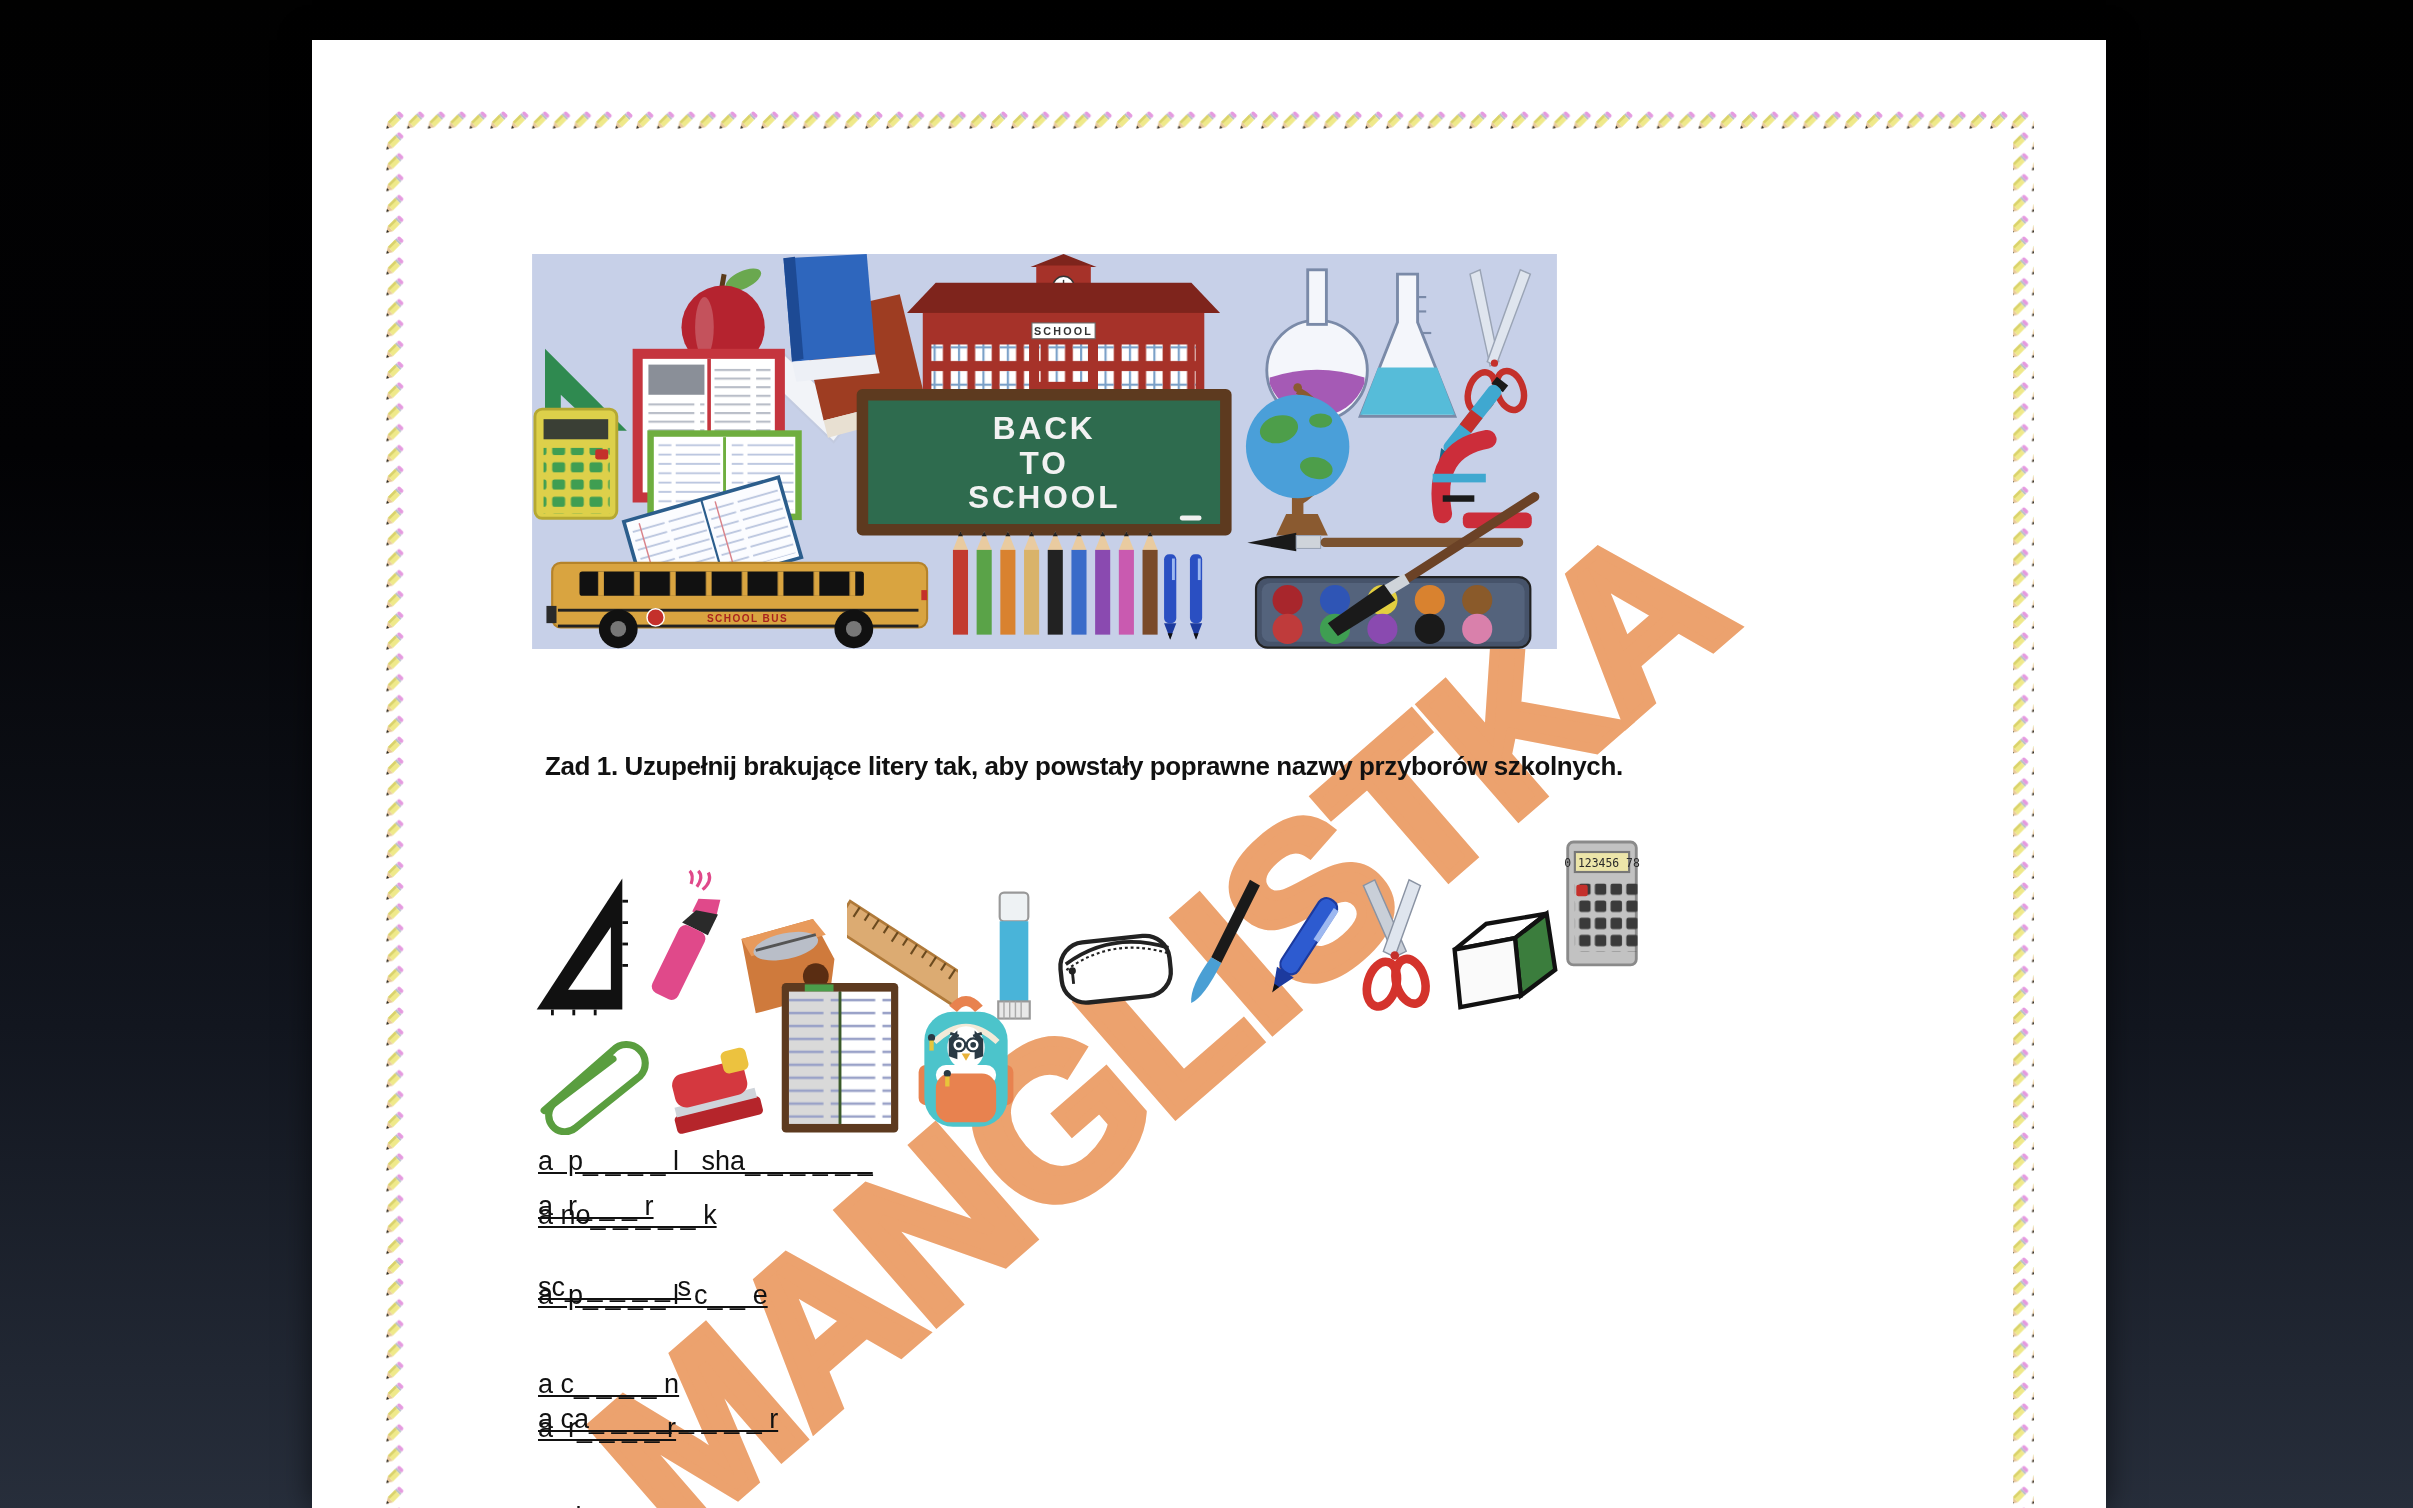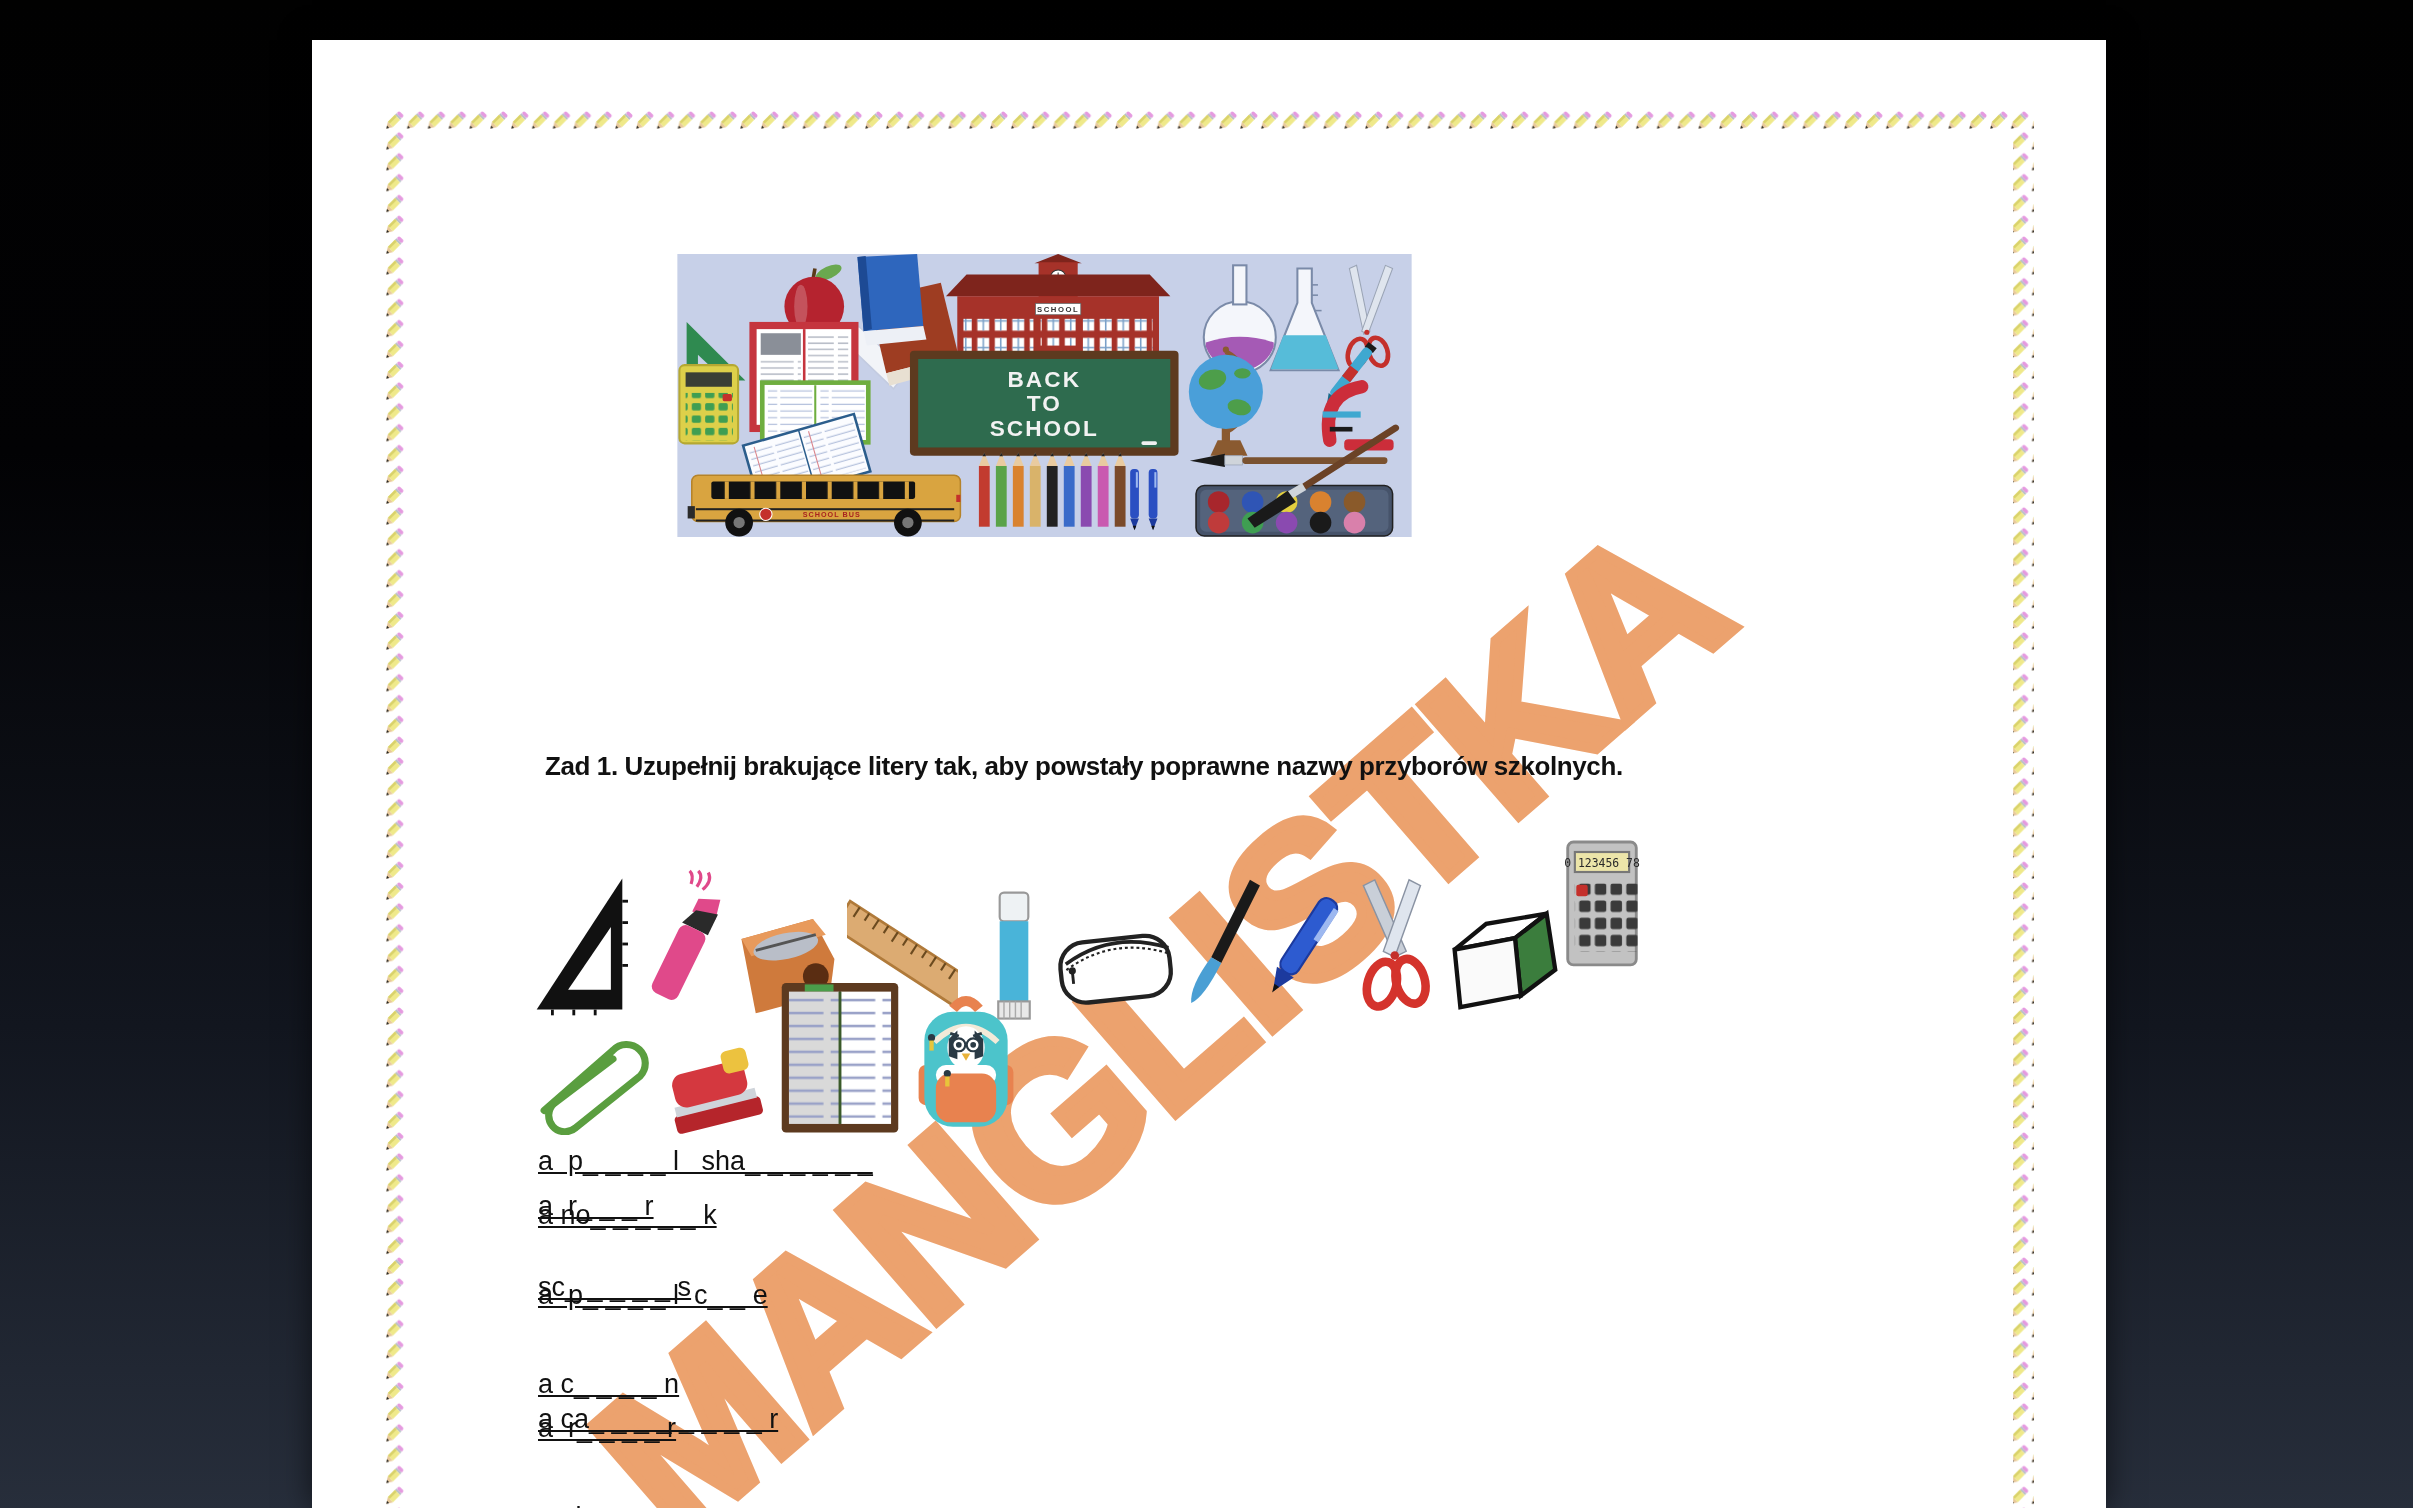--- a/index.html
+++ b/index.html
@@ -5,21 +5,21 @@
   html,body{margin:0;padding:0;width:2413px;height:1508px;overflow:hidden;
     background:linear-gradient(180deg,#010101 0%,#020204 30%,#12161f 68%,#272e3b 100%);
     font-family:"Liberation Sans",sans-serif;}
   #page{position:absolute;left:312px;top:40px;width:1794px;height:1468px;background:#ffffff;
     box-shadow:0 0 29px rgba(0,0,0,.6);overflow:hidden;}
   #watermark{position:absolute;left:374px;top:1322px;height:215px;line-height:215px;
     font-size:215px;font-weight:700;letter-spacing:-2.9px;white-space:nowrap;
     transform:rotate(-41deg);transform-origin:0 194px;z-index:1;
     -webkit-text-stroke:10px #eca26e;}
   .content{position:absolute;z-index:2;}
-  #banner{left:220px;top:214px;width:1025px;height:283px;}
+  #banner{left:220px;top:214px;width:1025px;height:395px;}
   #task{left:233px;top:701px;font-size:26px;font-weight:bold;color:#111;line-height:50px;letter-spacing:-0.4px;white-space:nowrap;}
   .icon{position:absolute;z-index:2;}
   .wordline{position:absolute;left:226px;z-index:2;font-size:27px;color:#111;white-space:pre;font-weight:500;text-decoration:underline;}
   svg{display:block;width:100%;height:100%;}
   #border-svg{position:absolute;left:72px;top:70px;width:1650px;height:1399px;z-index:2;}
 </style>
 </head>
 <body>
 
 <div id="page">

